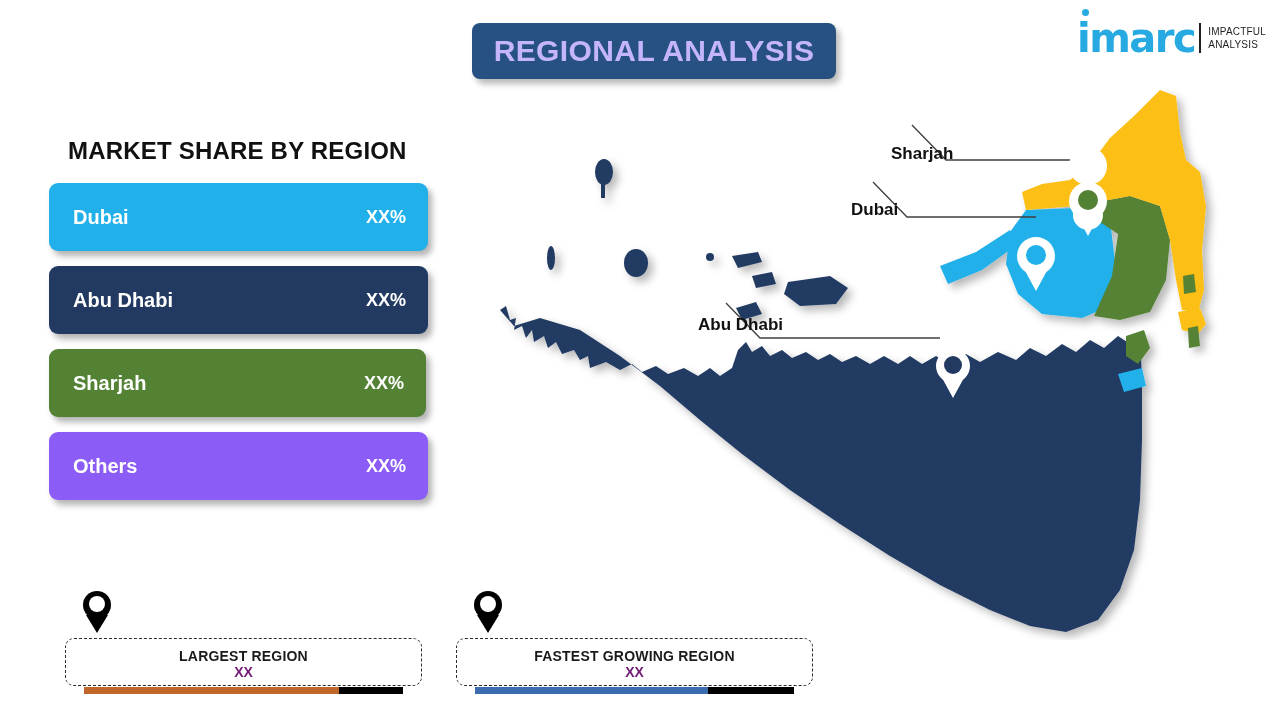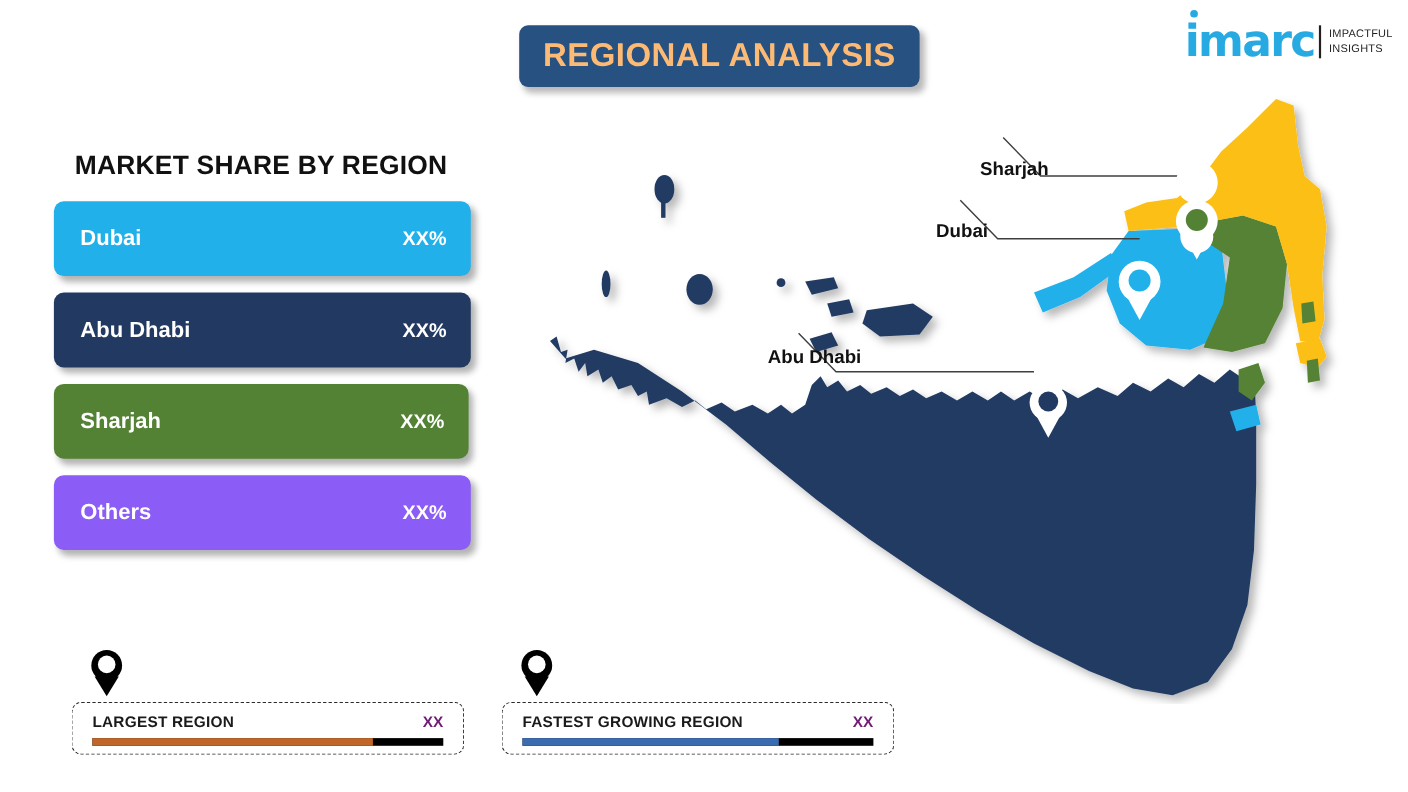--- a/index.html
+++ b/index.html
@@ -26,21 +26,21 @@
     width: 364px;
     height: 56px;
     background: #265180;
     border-radius: 8px 8px 8px 8px;
     box-shadow: 4px 5px 6px rgba(0,0,0,0.28);
     display: flex;
     align-items: center;
     justify-content: center;
   }
   #title-banner .title-text {
-    color: #fdba74;
+    color: #c4b5fd;
     font-size: 30px;
     font-weight: bold;
     letter-spacing: 0.4px;
     white-space: nowrap;
   }
 
   
   #logo {
     position: absolute;
     right: 14px;
@@ -134,20 +134,21 @@
     border-radius: 9px;
     background: #ffffff;
     box-sizing: border-box;
     padding: 9px 18px 10px 18px;
     height: 48px;
   }
   .kpi-row {
     display: flex;
     align-items: center;
     justify-content: space-between;
+    flex-direction: column;
   }
   .kpi-label {
     font-size: 14px;
     font-weight: bold;
     color: #1a1a1a;
     letter-spacing: 0.2px;
     white-space: nowrap;
   }
   .kpi-value {
     font-size: 14px;
@@ -202,21 +203,21 @@
   </div>
 
   <div id="logo">
     <span class="logo-word">
       <span class="logo-dot"></span>
       <span>imarc</span>
     </span>
     <span class="logo-divider"></span>
     <span class="logo-tag">
       <div>IMPACTFUL</div>
-      <div>INSIGHTS</div>
+      <div>ANALYSIS</div>
     </span>
   </div>
 
   <div id="share-heading">MARKET SHARE BY REGION</div>
 
   <div id="share-bars">
     <div class="share-bar" style="background:#21b0ea;width:379px;">
       <span class="bar-label">Dubai</span>
       <span class="bar-value">XX%</span>
     </div>

